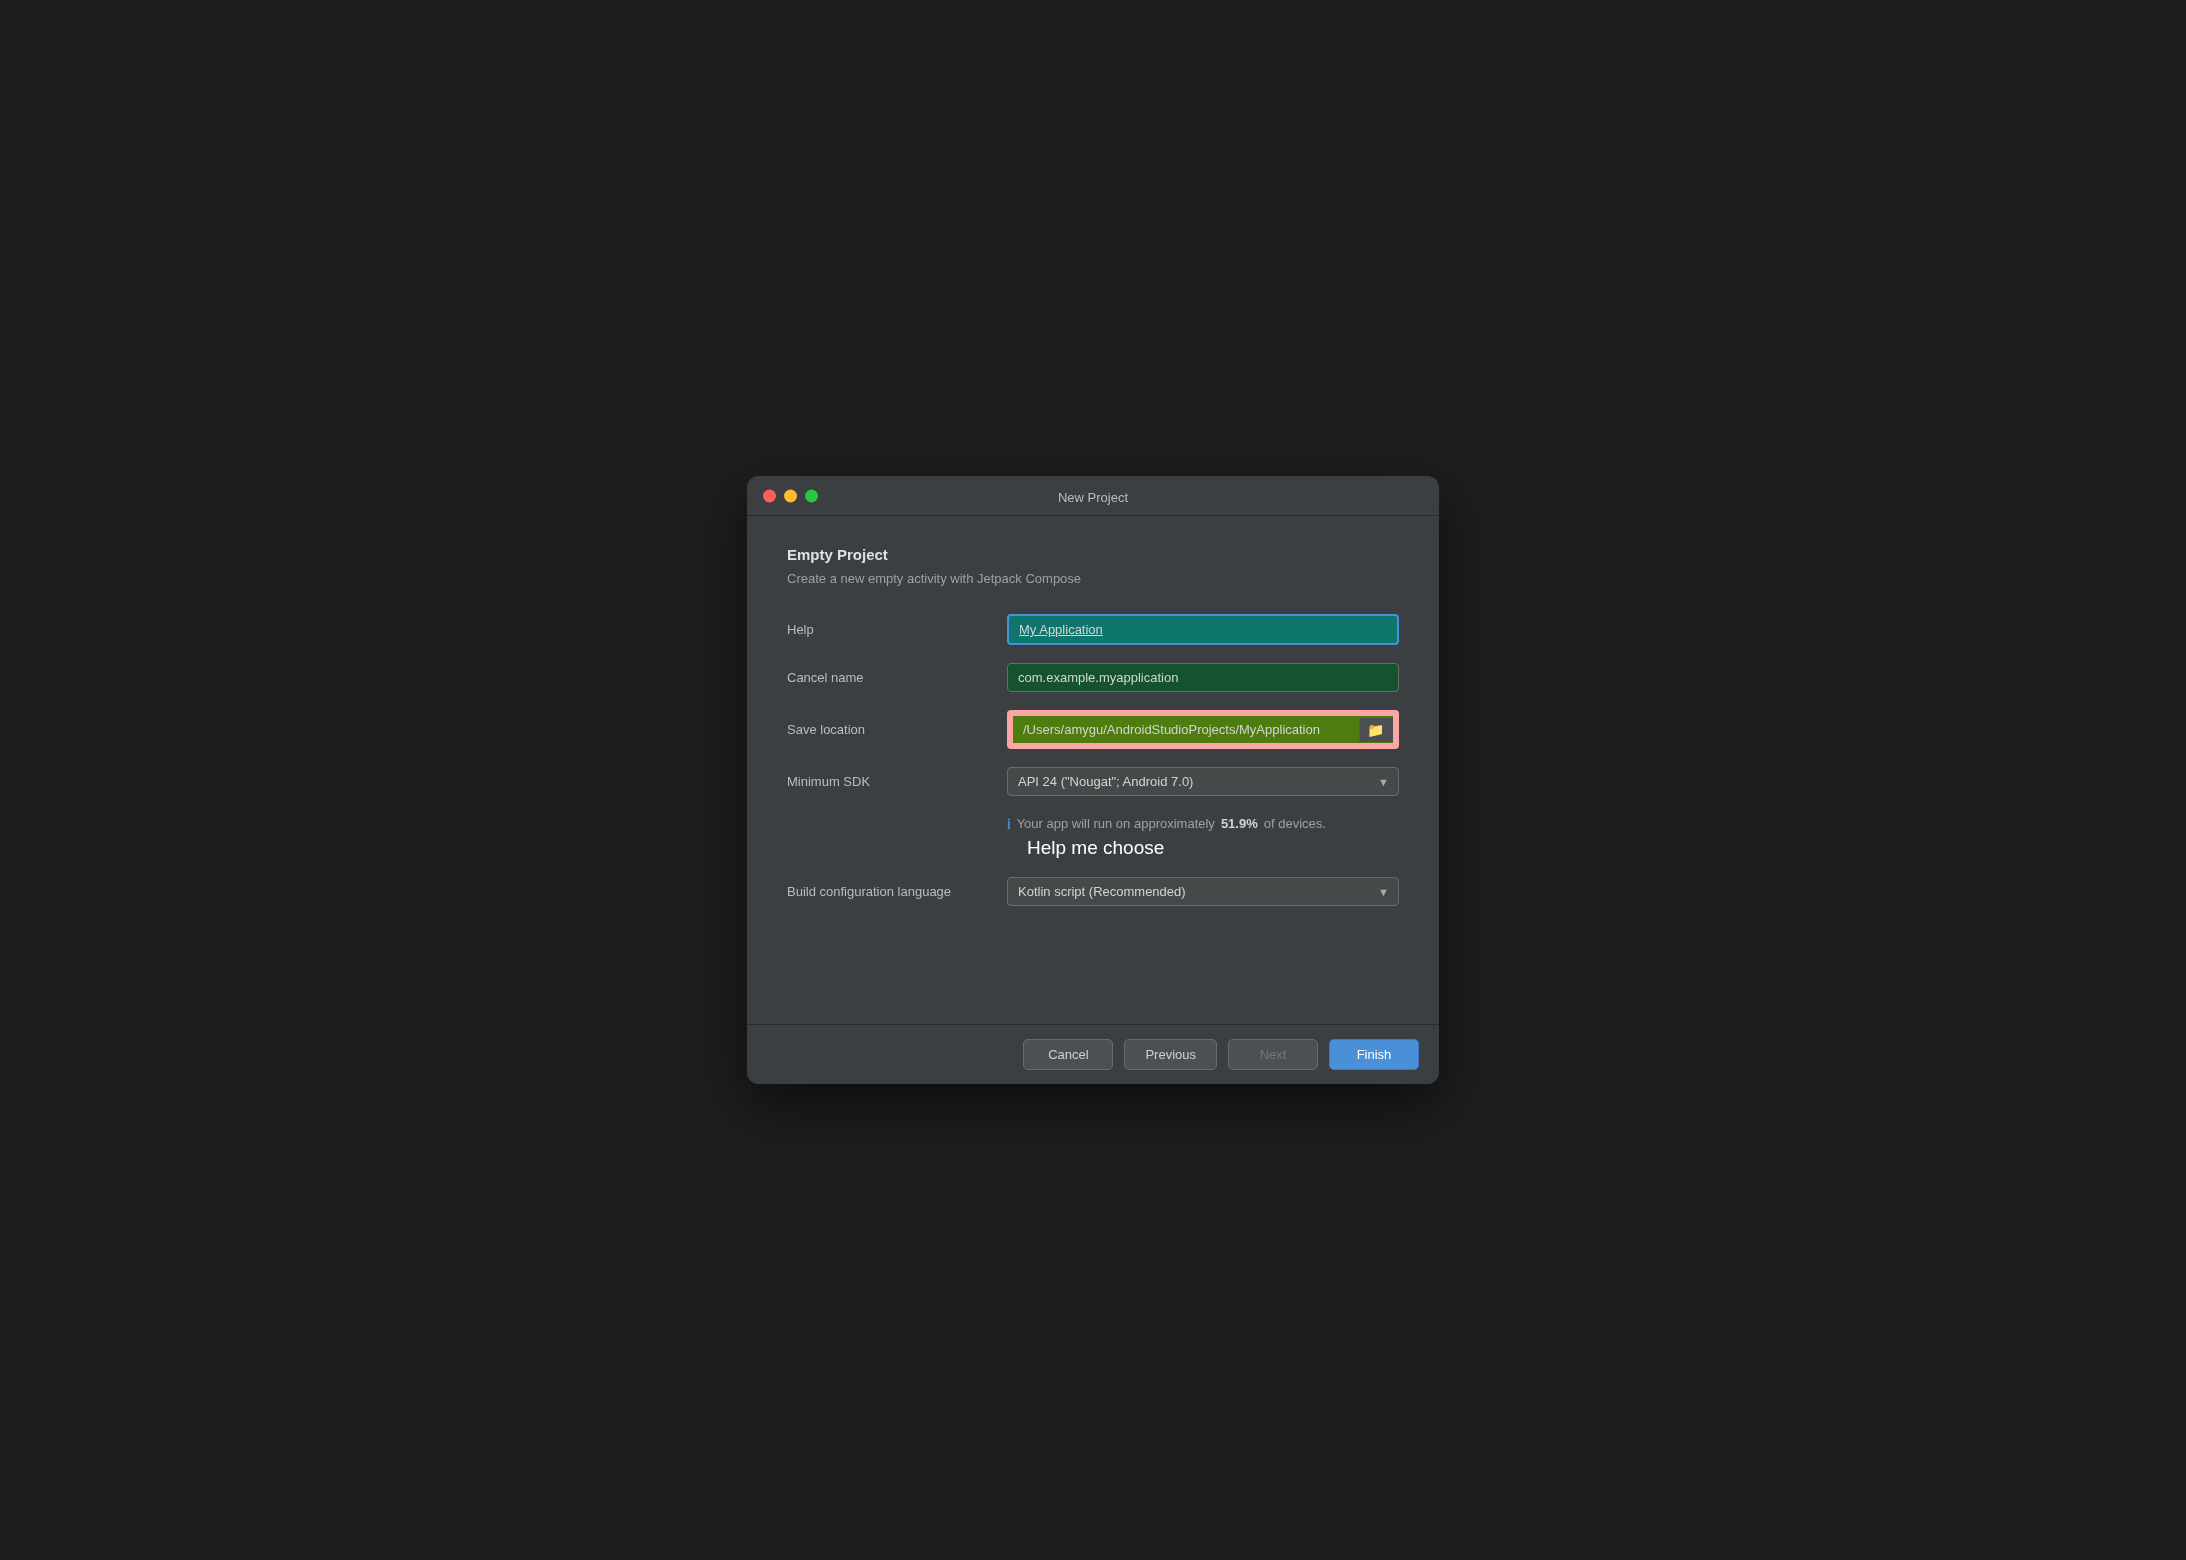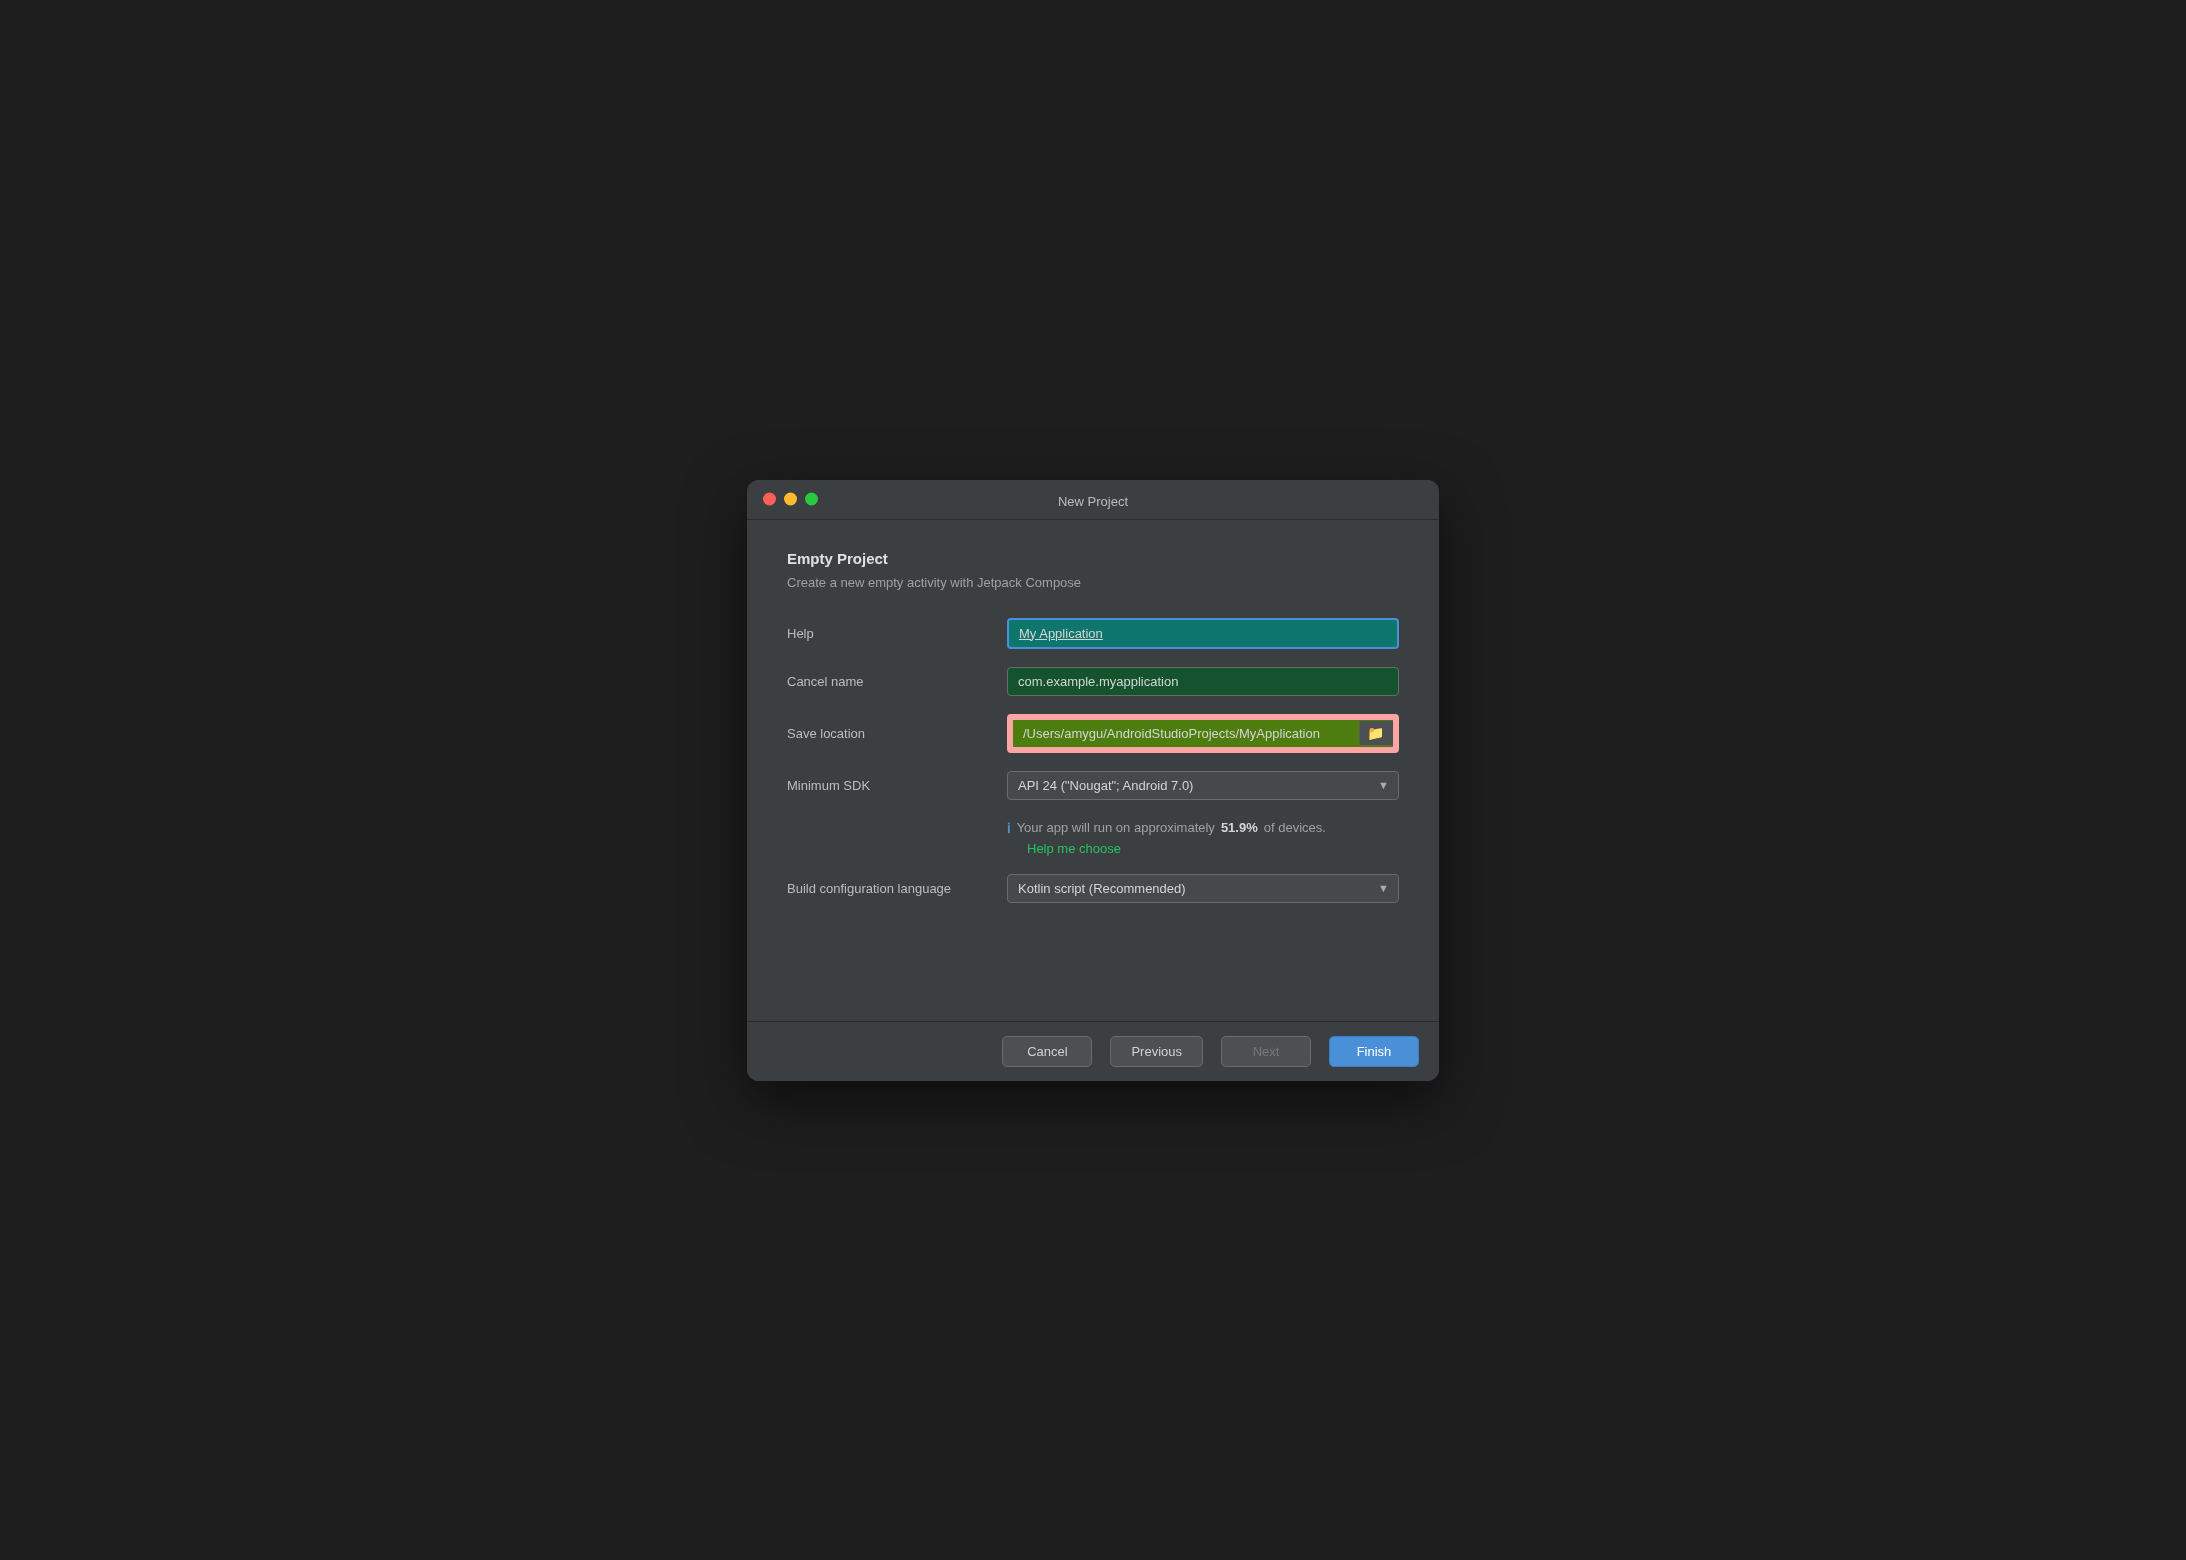--- a/index.html
+++ b/index.html
@@ -188,34 +188,34 @@
       color: #d4d4d4;
     }
 
     .info-icon {
       color: #4a90d9;
       font-size: 14px;
       font-weight: bold;
     }
 
     .help-link {
-      color: #22c55e;
-      font-size: 13px;
+      color: #ffffff;
+      font-size: 19px;
       cursor: pointer;
       text-decoration: none;
       margin-left: 20px;
     }
 
     .footer {
       background: #3c3f41;
       border-top: 1px solid #2b2b2b;
       padding: 14px 20px;
       display: flex;
       justify-content: flex-end;
-      gap: 18px;
+      gap: 11px;
       margin-top: 80px;
     }
 
     .btn {
       padding: 7px 20px;
       border-radius: 5px;
       font-size: 13px;
       cursor: pointer;
       border: 1px solid #6b6b6b;
       background: #4c5052;

